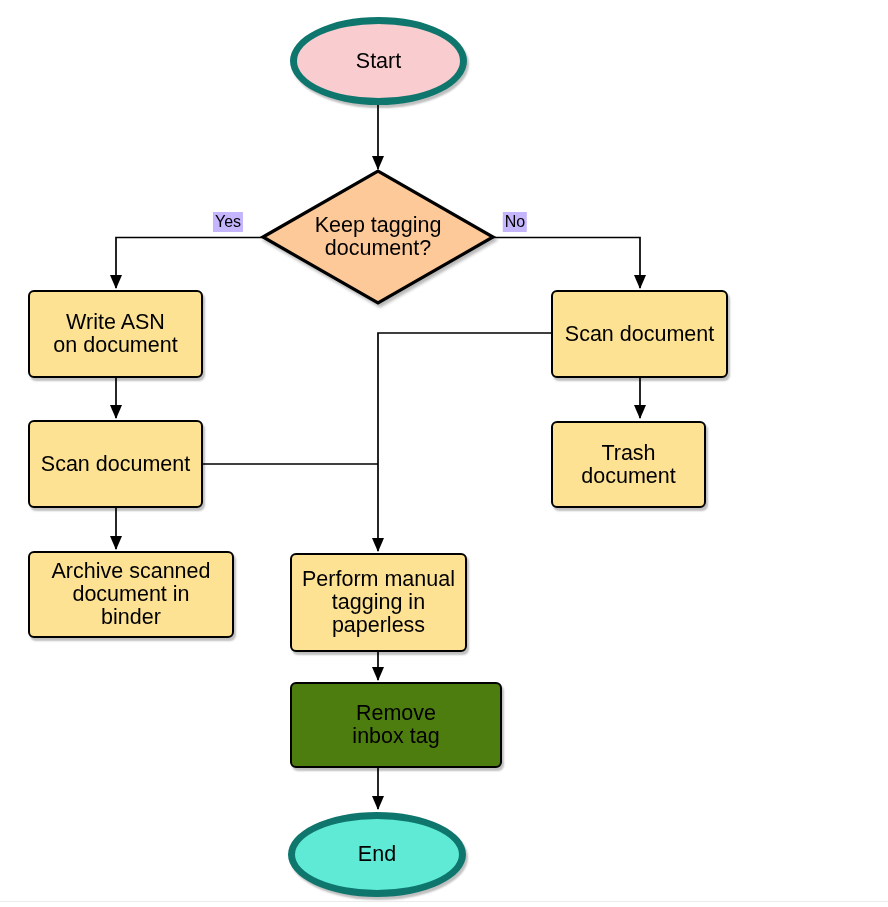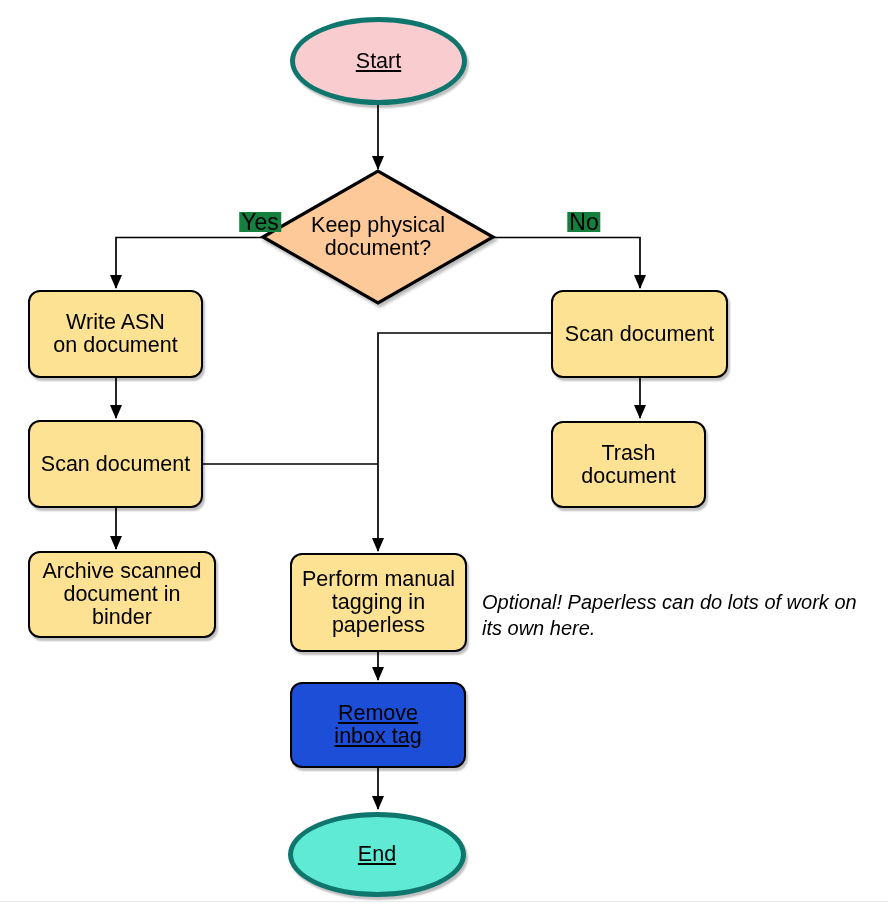--- a/index.html
+++ b/index.html
@@ -8,26 +8,26 @@
     font-family:"Liberation Sans",sans-serif;color:#000;overflow:hidden;
   }
   #edge-layer{position:absolute;left:0;top:0;width:888px;height:907px;}
   .edge{fill:none;stroke:#000;stroke-width:1.7px;}
   .diamond-shape{stroke:#000;stroke-width:3.2px;filter:drop-shadow(2px 3px 1.5px rgba(0,0,0,0.28));}
   .node{
     position:absolute;display:flex;align-items:center;justify-content:center;
     text-align:center;white-space:pre-line;font-size:21.5px;line-height:23px;
     box-sizing:border-box;padding:2px;
   }
-  .node-rect{border:2.6px solid #000;border-radius:12px;box-shadow:2px 3px 2px rgba(0,0,0,0.25);}
-  .node-ellipse{border:5px solid #0f766e;border-radius:50%;box-shadow:2px 3px 2px rgba(0,0,0,0.25);text-decoration:underline;}
+  .node-rect{border:2.6px solid #000;border-radius:6px;box-shadow:2px 3px 2px rgba(0,0,0,0.25);}
+  .node-ellipse{border:7px solid #0f766e;border-radius:50%;box-shadow:2px 3px 2px rgba(0,0,0,0.25);}
   .node-diamond-label{background:transparent;border:none;box-shadow:none;}
   .edge-label{
     position:absolute;transform:translate(-50%,-50%);
-    font-size:23px;line-height:20px;background:#15803d;padding:0 2px;white-space:nowrap;margin-left:32px;
+    font-size:16px;line-height:20px;background:#c4b5fd;padding:0 2px;white-space:nowrap;
   }
   .note{
     position:absolute;left:482px;top:589px;width:400px;
     font-style:italic;font-size:20px;line-height:26px;white-space:pre-line;
   }
   .baseline-rule{position:absolute;left:0;top:901px;width:888px;height:1px;background:#ebebeb;}
 </style>
 </head>
 <body>
 
@@ -48,38 +48,36 @@
       <polyline points="640,378 640,418" class="edge" marker-end="url(#arrow)"></polyline>
       <polyline points="551,333 378,333 378,551" class="edge" marker-end="url(#arrow)"></polyline>
       <polyline points="203,464 378,464" class="edge"></polyline>
       <polyline points="378,640 378,680" class="edge" marker-end="url(#arrow)"></polyline>
       <polyline points="378,768 378,809" class="edge" marker-end="url(#arrow)"></polyline>
       <polygon points="263,237 378,171 493,237 378,303" class="diamond-shape" fill="#fdc999"></polygon>
     </svg>
 
   <div id="node-layer">
       <div class="edge-label" style="left: 228px; top: 222px;">Yes</div>
-      <div class="edge-label" style="left: 552px; top: 222px;">No</div>
+      <div class="edge-label" style="left: 515px; top: 222px;">No</div>
       <div class="node node-ellipse" style="left: 290px; top: 17px; width: 177px; height: 88px; background: rgb(249, 205, 208);">Start</div>
-      <div class="node node-diamond-label" style="left: 263px; top: 171px; width: 230px; height: 132px;">Keep physical
+      <div class="node node-diamond-label" style="left: 263px; top: 171px; width: 230px; height: 132px;">Keep tagging
 document?</div>
       <div class="node node-rect" style="left: 28px; top: 290px; width: 175px; height: 88px; background: rgb(253, 226, 147);">Write ASN
 on document</div>
       <div class="node node-rect" style="left: 28px; top: 420px; width: 175px; height: 88px; background: rgb(253, 226, 147);">Scan document</div>
-      <div class="node node-rect" style="left: 28px; top: 551px; width: 188px; height: 87px; background: rgb(253, 226, 147);">Archive scanned
+      <div class="node node-rect" style="left: 28px; top: 551px; width: 206px; height: 87px; background: rgb(253, 226, 147);">Archive scanned
 document in
 binder</div>
       <div class="node node-rect" style="left: 551px; top: 290px; width: 177px; height: 88px; background: rgb(253, 226, 147);">Scan document</div>
       <div class="node node-rect" style="left: 551px; top: 421px; width: 155px; height: 87px; background: rgb(253, 226, 147);">Trash document</div>
       <div class="node node-rect" style="left: 290px; top: 553px; width: 177px; height: 99px; background: rgb(253, 226, 147);">Perform manual
 tagging in
 paperless</div>
-      <div class="node node-rect" style="left: 290px; top: 682px; width: 176px; height: 86px; background: #1d4ed8; text-decoration: underline;">Remove
+      <div class="node node-rect" style="left: 290px; top: 682px; width: 212px; height: 86px; background: #4d7c0f;">Remove
 inbox tag</div>
       <div class="node node-ellipse" style="left: 288px; top: 812px; width: 178px; height: 85px; background: #5eead4;">End</div>
     </div>
 
-  <div class="note">Optional! Paperless can do lots of work on
-its own here.</div>
 
   <div class="baseline-rule"></div>
 
 </div>
 
 </body></html>

